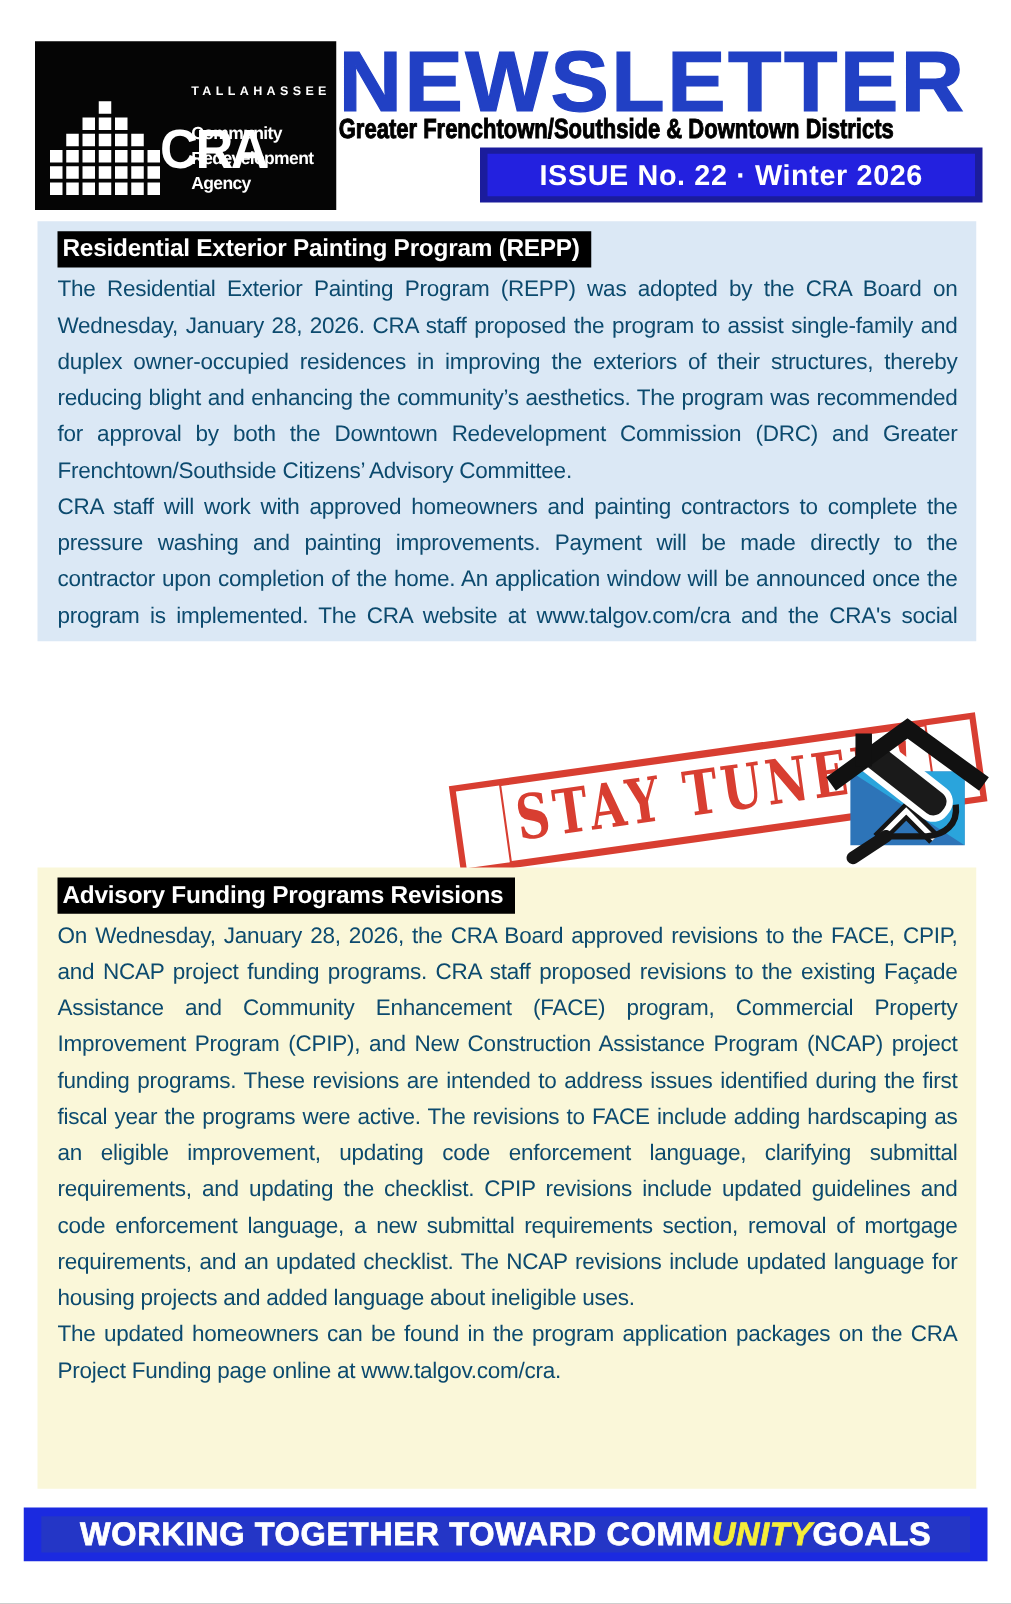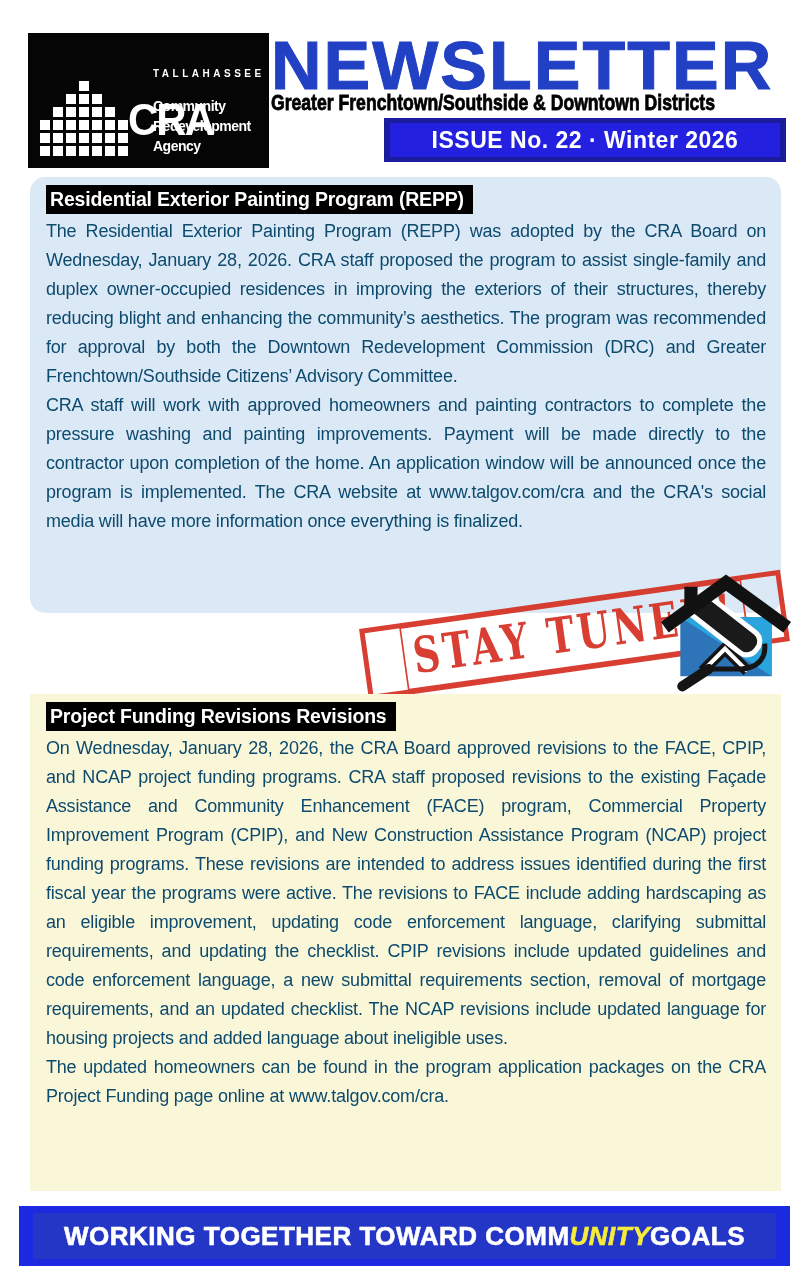--- a/index.html
+++ b/index.html
@@ -57,21 +57,21 @@
   }
   .issue-badge-inner{
     position:absolute;left:6px;right:6px;top:5px;bottom:5px;
     background:var(--issue_bar_inner);display:flex;align-items:center;justify-content:center;
     color:#fff;font-weight:bold;font-size:23px;letter-spacing:0.5px;
   }
   
   .section{
     position:absolute;left:30px;width:751px;padding:8px 15px 8px 16px;overflow:hidden;
   }
-  .section-repp{top:177px;height:436px;background:var(--section1_bg);border-radius:15px;}
+  .section-repp{top:177px;height:336px;background:var(--section1_bg);}
   .section-funding{top:694px;height:497px;background:var(--section2_bg);}
   .section-heading{
     display:inline-block;background:#000;color:#fff;font-weight:bold;
     font-size:19.5px;line-height:22px;padding:3px 9px 4px 4px;letter-spacing:-0.2px;
     margin-bottom:3px;
   }
   .para{
     font-size:18px;line-height:29px;color:#0c4a6e;text-align:justify;
     letter-spacing:-0.2px;
   }
@@ -84,21 +84,21 @@
   .stamp-inner{
     border:2px solid var(--stamp_red);padding:1px 10px 3px 10px;
     color:var(--stamp_red);font-family:"DejaVu Serif",serif;font-weight:bold;
     font-size:44px;line-height:50px;letter-spacing:4px;white-space:nowrap;
     transform:scaleX(0.84) scaleY(1.12);transform-origin:center;
   }
   
   .house-icon{position:absolute;left:660px;top:574px;width:132px;height:118px;}
   
   .footer-banner{
-    position:absolute;left:19px;top:1206px;width:771px;height:60px;
+    position:absolute;left:19px;top:1206px;width:771px;height:43px;
     background:var(--footer_outer);
   }
   .footer-banner-inner{
     position:absolute;left:14px;right:14px;top:7px;bottom:7px;
     background:var(--footer_inner);display:flex;align-items:center;justify-content:center;
     color:#fff;font-weight:bold;font-size:26px;letter-spacing:0.5px;
     -webkit-text-stroke:0.6px #fff;white-space:nowrap;
   }
   .footer-highlight{color:var(--footer_highlight);font-style:italic;-webkit-text-stroke:0.6px var(--footer_highlight);}
 </style>
@@ -200,21 +200,21 @@
     <path d="M42,95 L64,73 L86,95" fill="none" stroke="#151515" stroke-width="11" stroke-linejoin="miter"></path>
     <path d="M42,95 L64,73 L86,95" fill="none" stroke="#ffffff" stroke-width="4" stroke-linejoin="miter"></path>
     <line x1="48" y1="93" x2="22" y2="110" stroke="#151515" stroke-width="10" stroke-linecap="round"></line>
     <path d="M103,68 C105,84 94,92 80,93 L52,93" fill="none" stroke="#151515" stroke-width="5"></path>
     <rect x="22" y="36" width="82" height="25" rx="11" fill="#1a1a1a" stroke="#ffffff" stroke-width="5" transform="rotate(38 63 48)"></rect>
     <path d="M10,48 L65,8 L120,48" fill="none" stroke="#111111" stroke-width="13" stroke-linecap="square"></path>
     <rect x="24" y="12" width="13" height="26" fill="#111111"></rect>
   </svg>
 
   <div class="section section-funding">
-    <div class="section-heading">Project Funding Revisions Revisions</div>
+    <div class="section-heading">Advisory Funding Programs Revisions</div>
     <div class="para">On Wednesday, January 28, 2026, the CRA Board approved revisions to the FACE, CPIP, and NCAP project funding programs.  CRA staff proposed revisions to the existing Façade Assistance and Community Enhancement (FACE) program, Commercial Property Improvement Program (CPIP), and New Construction Assistance Program (NCAP) project funding programs. These revisions are intended to address issues identified during the first fiscal year the programs were active. The revisions to FACE include adding hardscaping as an eligible improvement, updating code enforcement language, clarifying submittal requirements, and updating the checklist.  CPIP revisions include updated guidelines and code enforcement language, a new submittal requirements section, removal of mortgage requirements, and an updated checklist.  The NCAP revisions include updated language for housing projects and added language about ineligible uses.</div>
     <div class="para">The updated homeowners can be found in the program application packages on the CRA Project Funding page online at www.talgov.com/cra.</div>
   </div>
 
   <div class="footer-banner">
     <div class="footer-banner-inner">
       <span>WORKING TOGETHER TOWARD COMM</span>
         <span class="footer-highlight">UNITY</span>
         <span> GOALS</span>
     </div>

